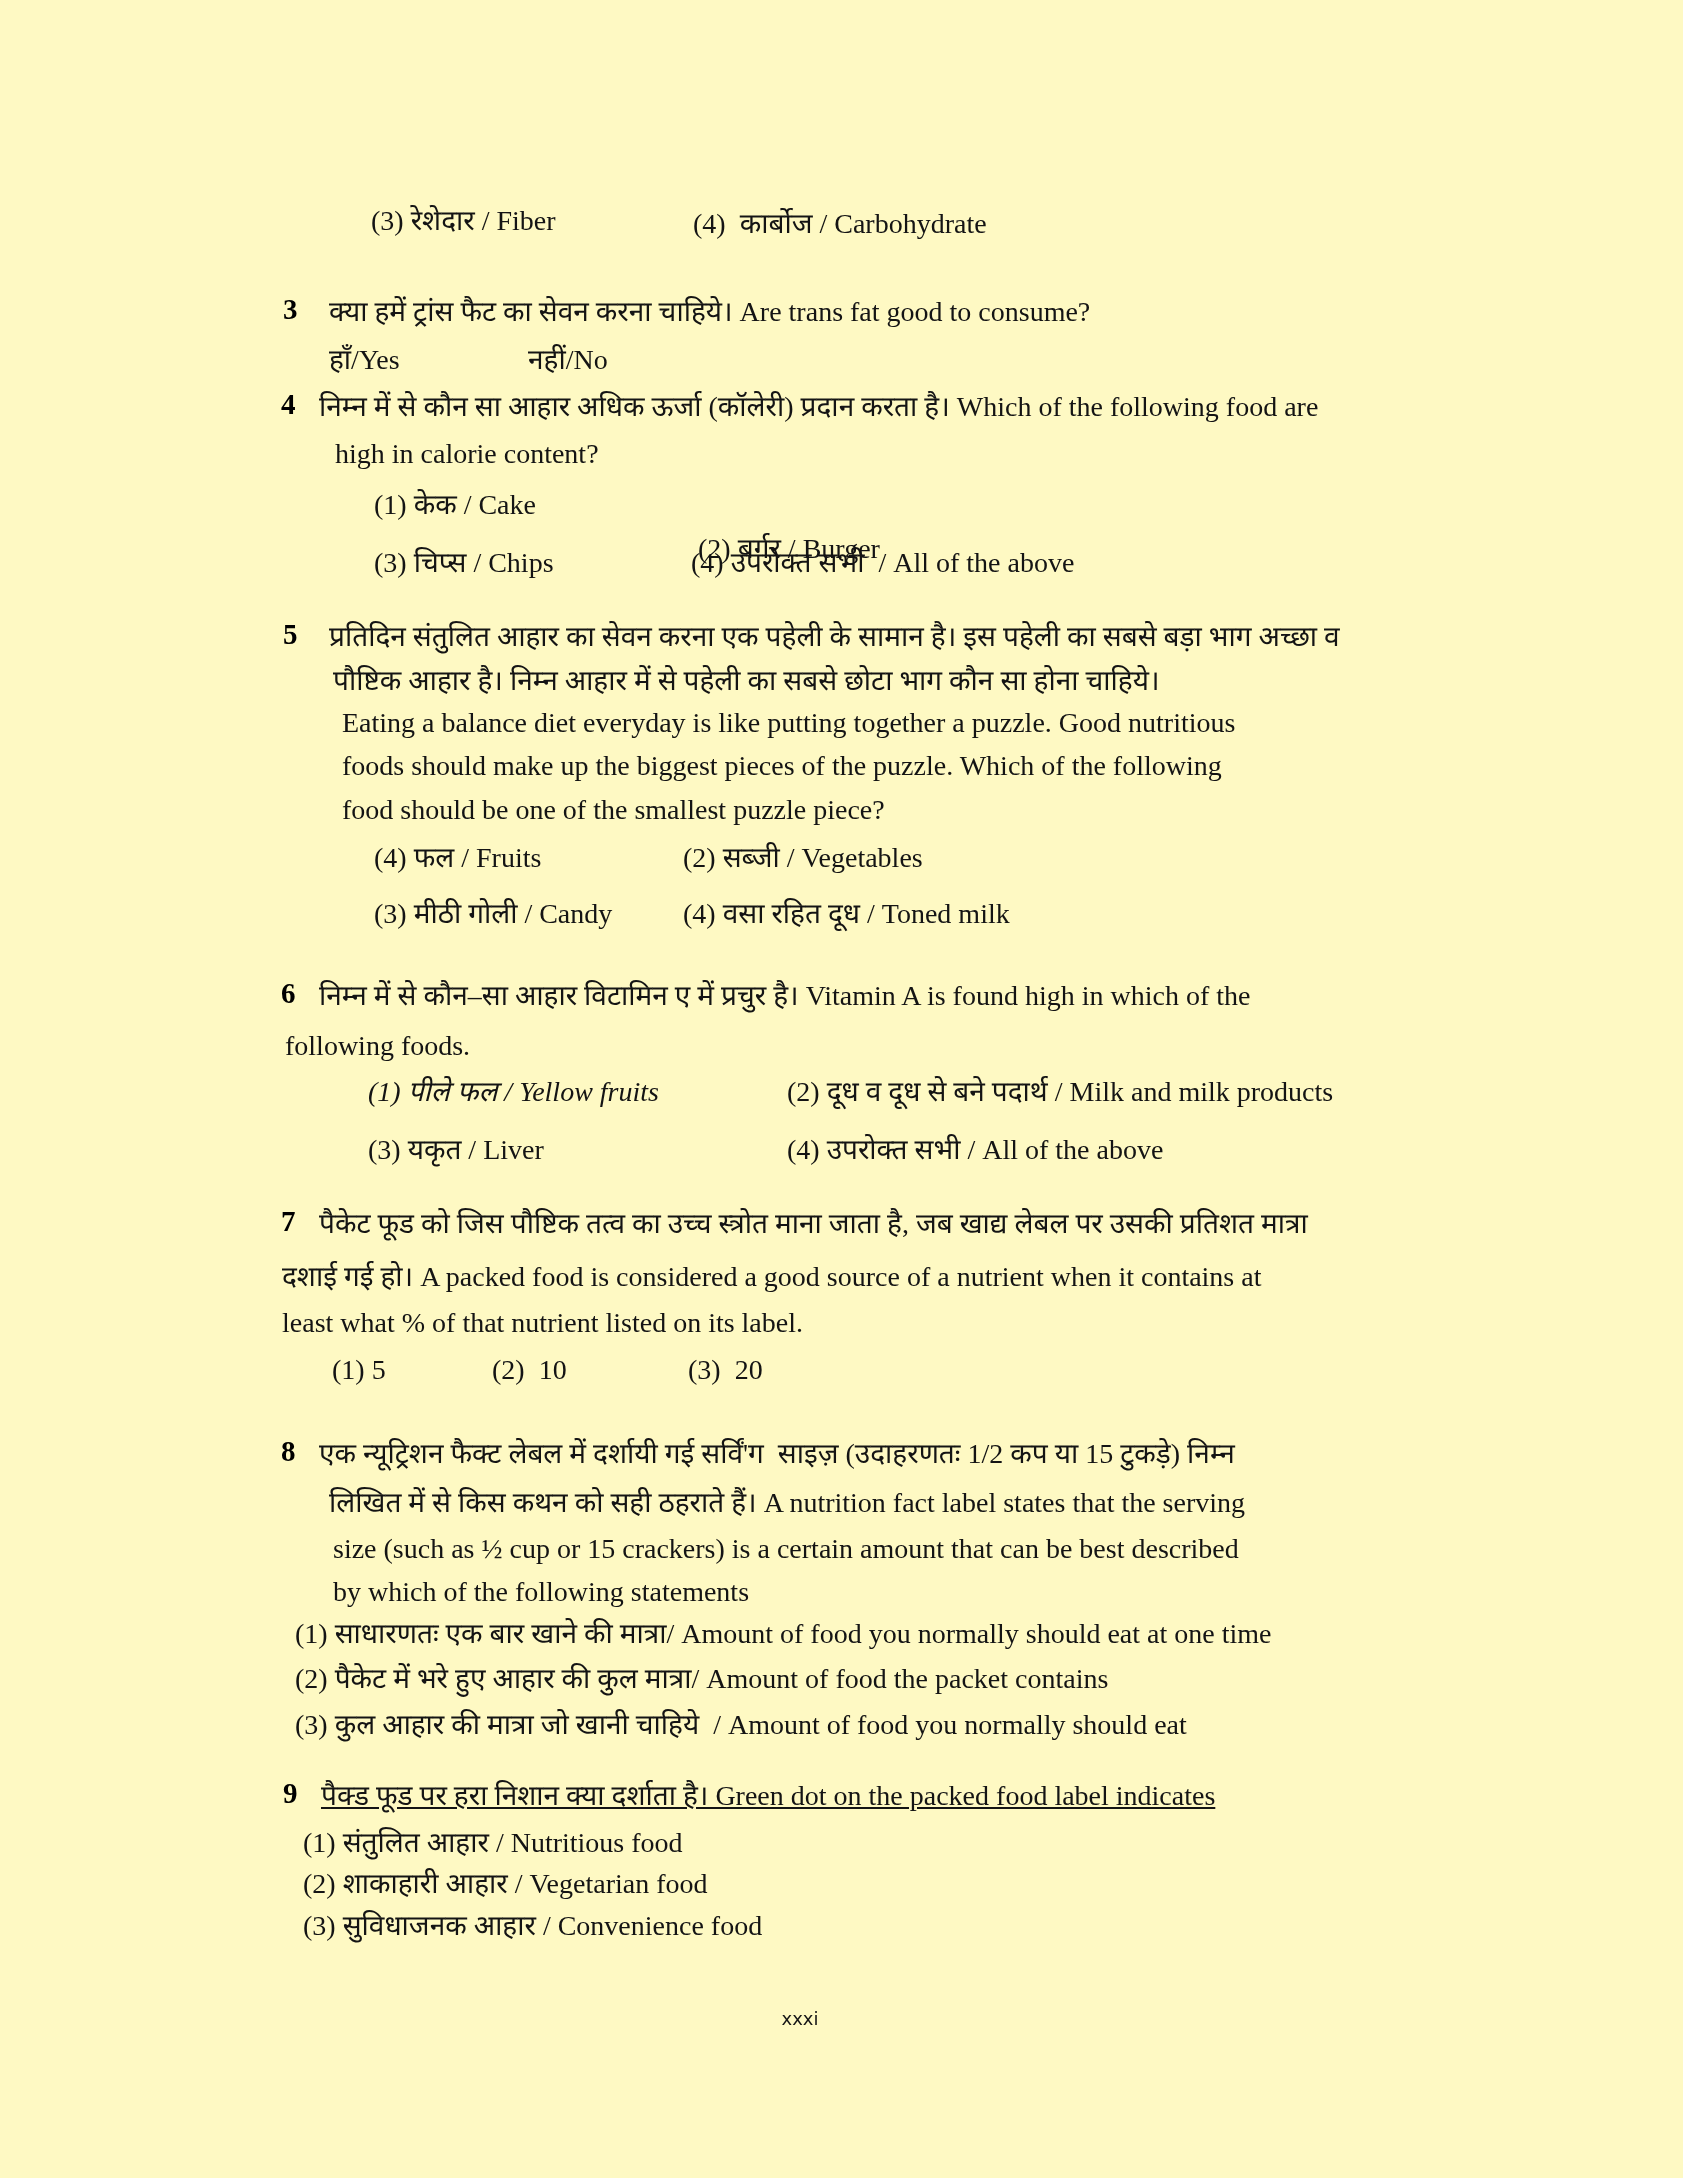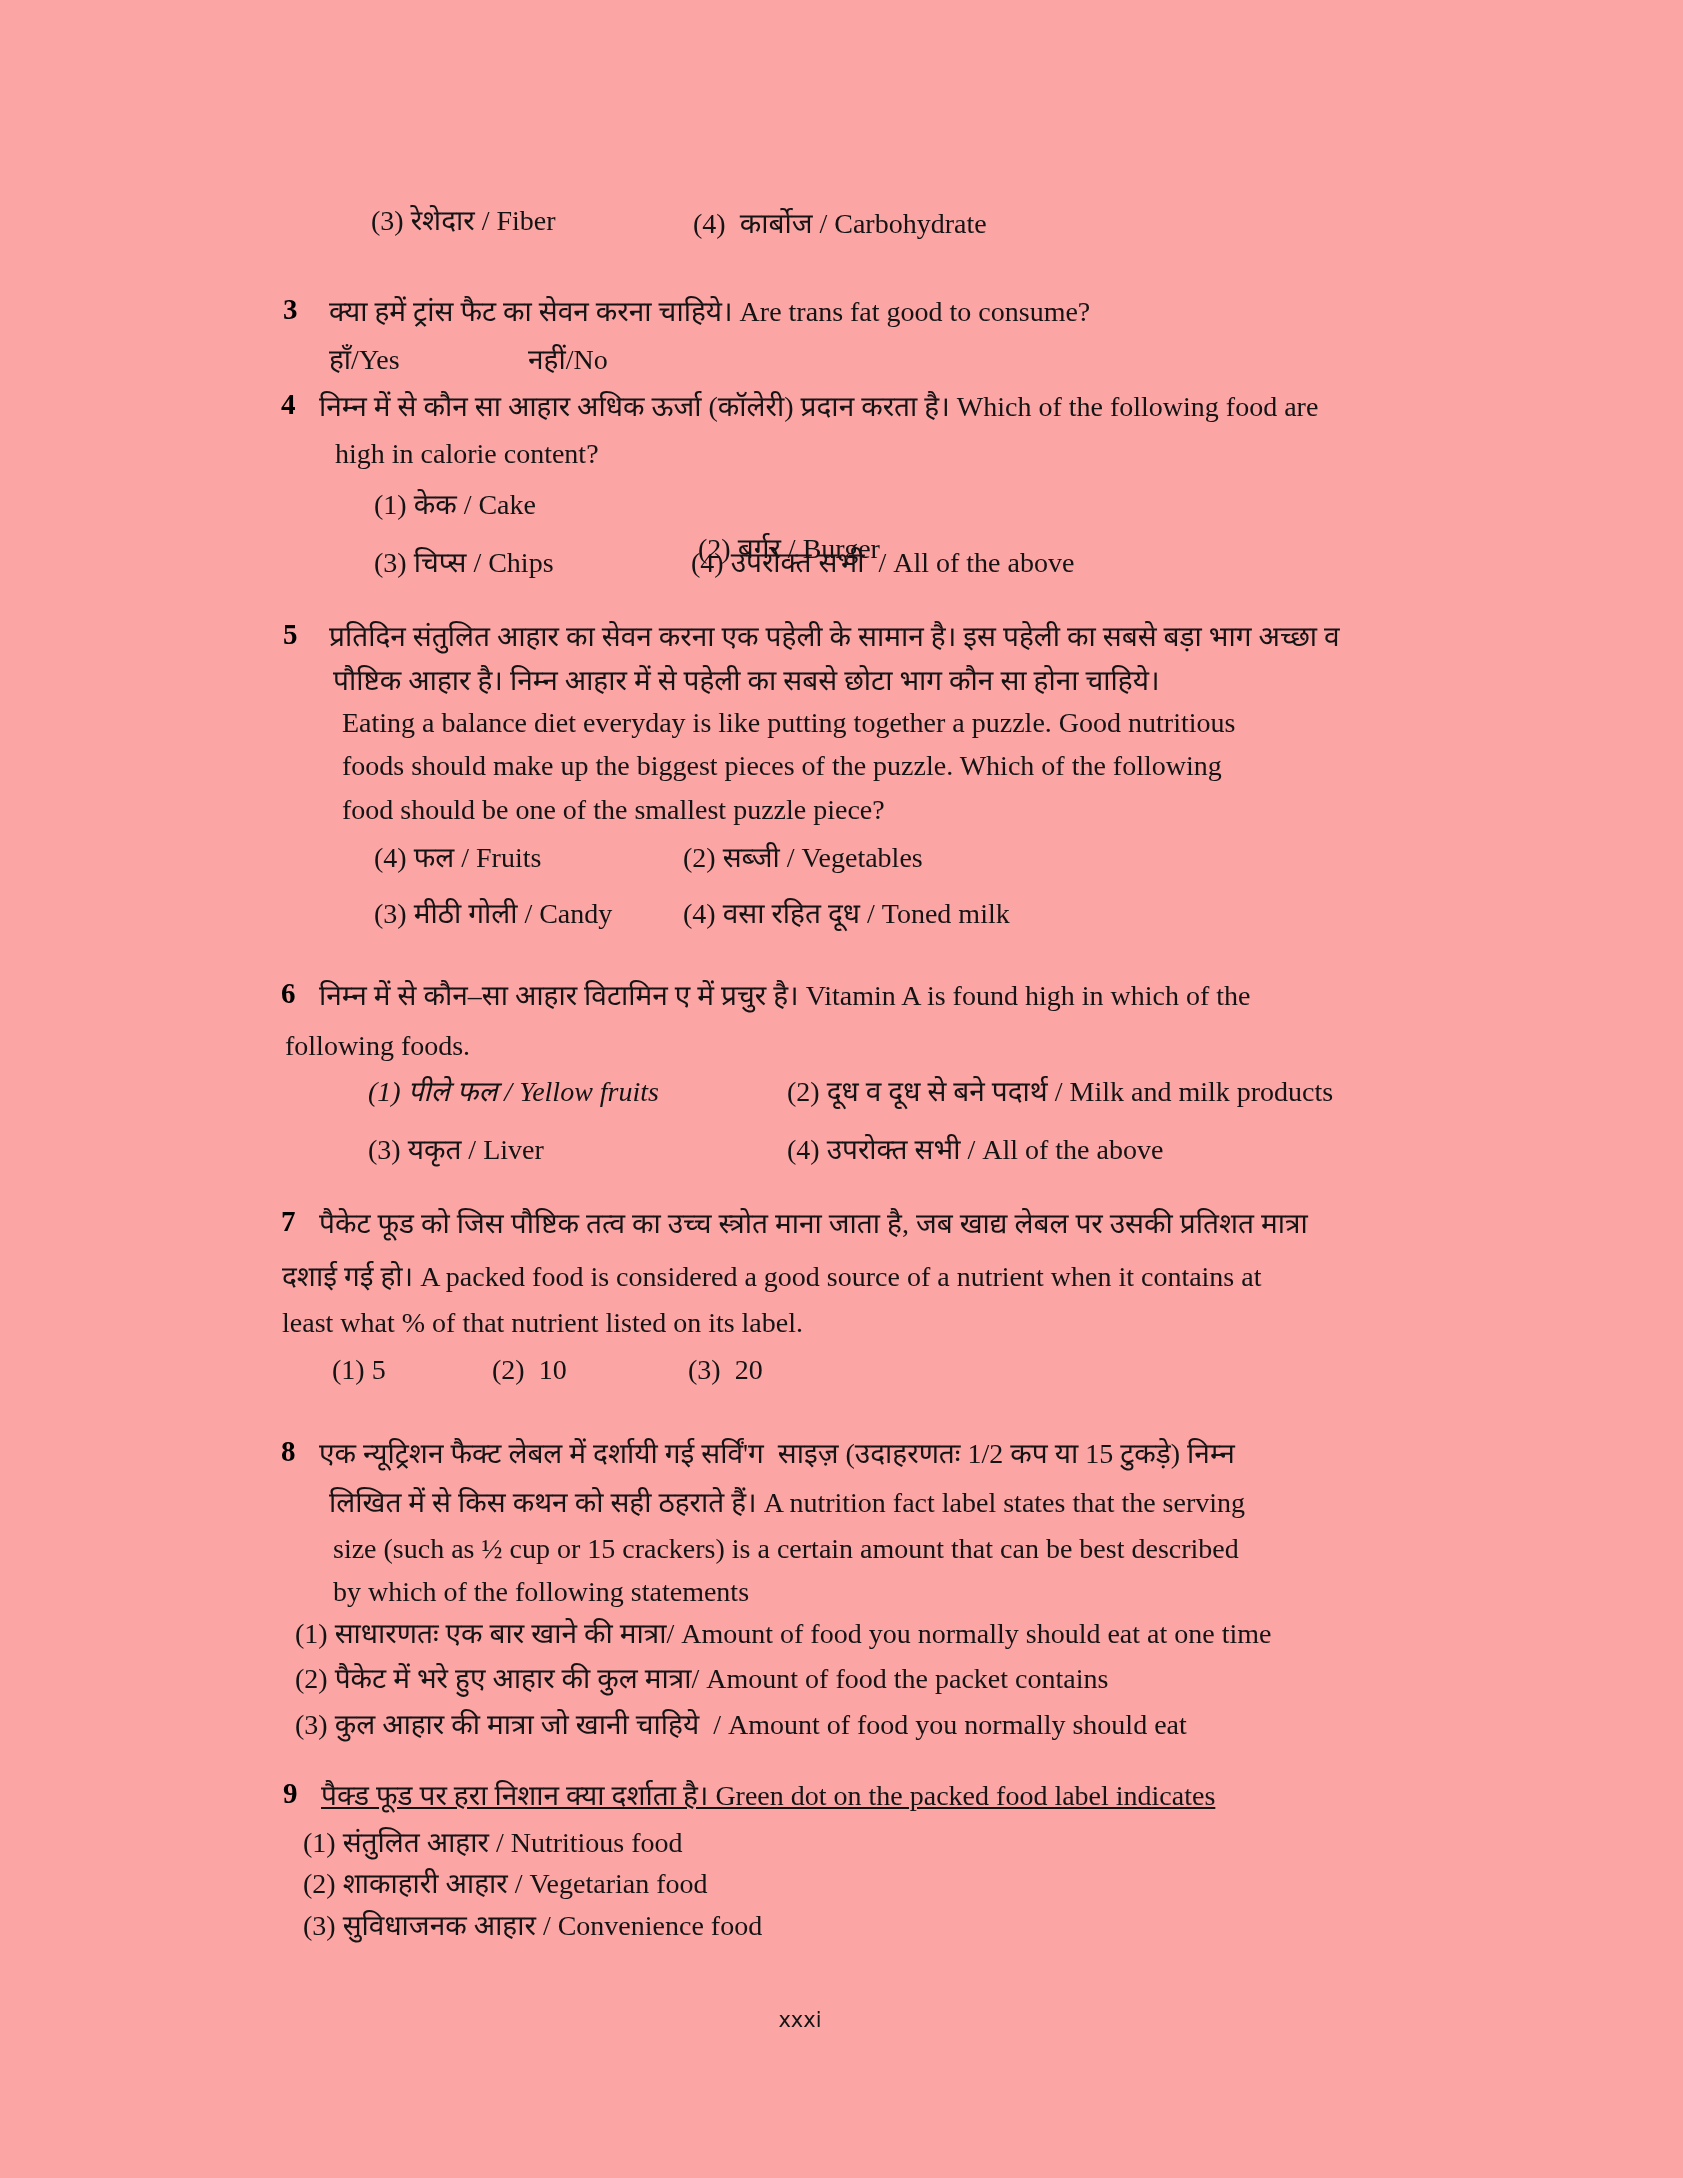--- a/index.html
+++ b/index.html
@@ -5,21 +5,21 @@
 <style>
   html, body {
     margin: 0;
     padding: 0;
     background: #ffffff;
   }
   .page {
     position: relative;
     width: 1683px;
     height: 2178px;
-    background: #fca5a5;
+    background: #fef9c3;
     color: #141414;
     font-family: "Liberation Serif", "DejaVu Serif", serif;
     overflow: hidden;
   }
   .ln {
     position: absolute;
     font-size: 28px;
     line-height: 1.25;
     white-space: pre;
     color: #141414;
@@ -30,21 +30,21 @@
     font-weight: 700;
     white-space: pre;
     color: #000000;
   }
   .footer {
     position: absolute;
     left: 0;
     width: 1600px;
     text-align: center;
     font-family: "DejaVu Sans", "Liberation Sans", sans-serif;
-    font-size: 21px;
+    font-size: 18px;
     color: #141414;
   }
 </style>
 </head>
 <body>
 
 <div class="page">
 
   <div>
     <div class="ln" style="left:371px; top:203px;">(3) रेशेदार / Fiber</div>

